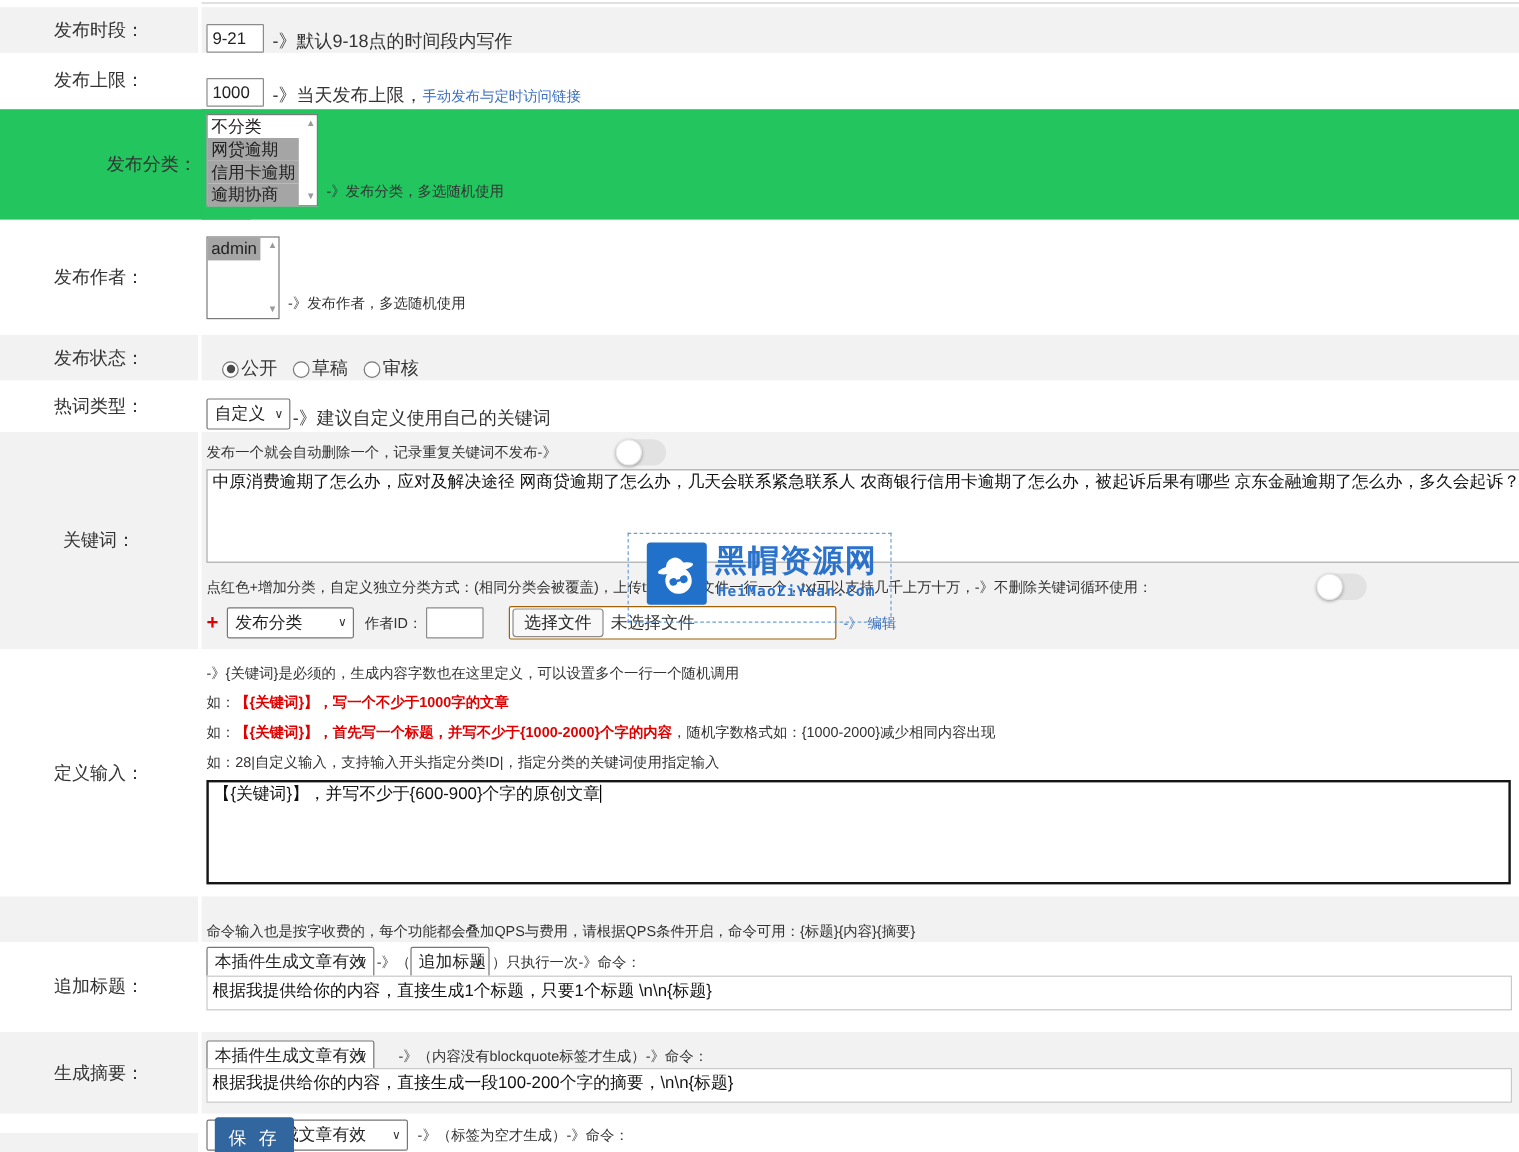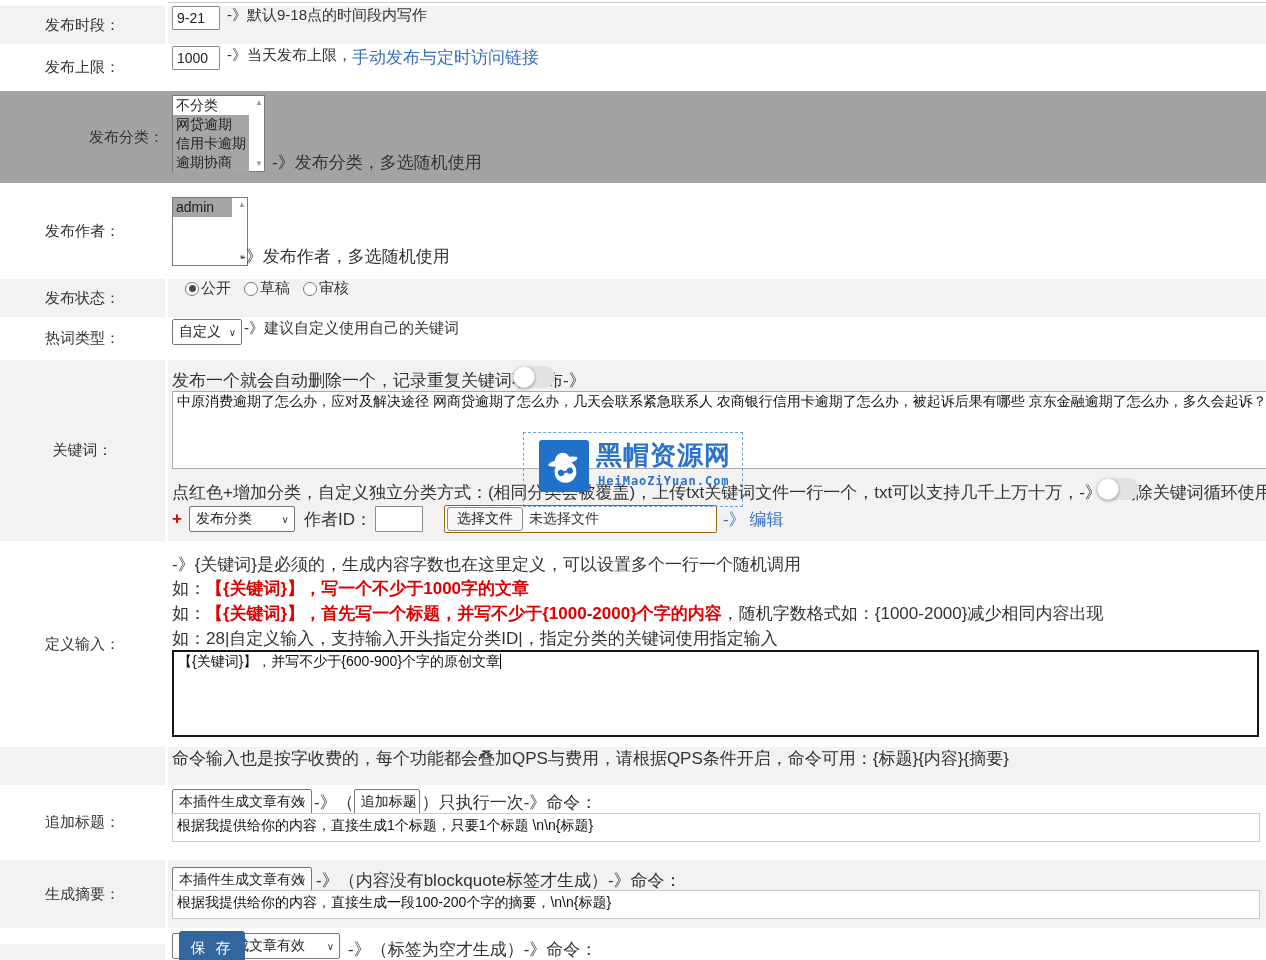--- a/index.html
+++ b/index.html
@@ -4,29 +4,29 @@
 <style>
   html,body{margin:0;padding:0;background:#fff;}
   #screen{position:relative;width:1266px;height:960px;background:#fff;overflow:hidden;
           font-family:"Liberation Sans","DejaVu Sans",sans-serif;color:#333;}
   .topline{position:absolute;top:2px;left:168px;right:0;height:1px;background:#ccc;}
   .row{position:absolute;left:0;width:1266px;}
   .cl{position:absolute;left:0;top:0;bottom:0;width:165px;display:flex;align-items:center;justify-content:center;}
   .cr{position:absolute;left:168px;top:0;bottom:0;right:0;}
   .gray .cl,.gray .cr{background:#f2f2f2;}
   .white .cl,.white .cr{background:#fff;}
-  .yellow .cl,.yellow .cr{background:#a3a3a3;padding-left:44px;}
+  .yellow .cl,.yellow .cr{background:#22c55e;padding-left:44px;}
   .r1{top:6px;height:38px}.r2{top:46px;height:43px}.r3{top:91px;height:92px}
   .r4{top:185px;height:92px}.r5{top:279px;height:38px}.r6{top:319px;height:39px}
   .r7{top:360px;height:181px}.r8{top:543px;height:202px}.r9{top:747px;height:38px}
   .r10{top:787px;height:71px}.r11{top:860px;height:68px}.r12{top:930px;height:30px}
   .r12 .cl{background:linear-gradient(#fff 0 14px,#f2f2f2 14px);}
   .lab{font-size:15px;color:#333;}
-  .t{font-size:17px;color:#333;}
-  .flexline{display:flex;align-items:flex-start;height:100%;padding-left:4px;}
+  .t{font-size:12px;color:#333;}
+  .flexline{display:flex;align-items:flex-end;height:100%;padding-left:4px;}
   .inp{box-sizing:border-box;width:48px;height:24px;border:1px solid #8b8b8b;font:14px "Liberation Sans","DejaVu Sans",sans-serif;
        padding:0 4px;color:#222;background:#fff;border-radius:1px;}
   .hint{margin-left:7px;font-size:15px;color:#333;white-space:nowrap;}
   a.lnk{color:#3a6ebf;text-decoration:none;cursor:pointer;}
   
   .msel{position:relative;box-sizing:border-box;background:#fff;border:1px solid #7a7a7a;font-size:14px;color:#222;}
   .opt{height:19px;line-height:19px;padding:0 3px;margin-right:15px;white-space:nowrap;overflow:hidden;}
   .opt.sel{background:#a5a5a5;}
   .sarr{position:absolute;right:1px;font-size:8px;color:#9a9a9a;line-height:8px;cursor:pointer;}
   .sarr.up{top:3px;}.sarr.dn{bottom:3px;}
@@ -49,21 +49,21 @@
   .caret{display:inline-block;width:1px;height:15px;background:#000;vertical-align:text-bottom;}
   
   .filebox{box-sizing:border-box;height:28px;border:1px solid #a16207;border-radius:2px;display:flex;align-items:center;background:#fff;}
   .filebtn{box-sizing:border-box;height:24px;margin:0 6px 0 2px;border:1px solid #8b8b8b;border-radius:3px;background:#f8f8f8;
            font-size:14px;color:#222;display:inline-flex;align-items:center;padding:0 9px;cursor:pointer;white-space:nowrap;}
   .red{color:#e00000;font-weight:bold;}
   .plus{color:#e00000;font-weight:bold;font-size:17px;margin-right:7px;}
   .savebtn{position:absolute;left:11px;top:1px;width:66px;height:34px;background:#31669e;color:#fff;border:none;border-radius:3px;
            font-size:15px;letter-spacing:3px;z-index:6;cursor:pointer;font-family:inherit;}
   
-  .wm{position:absolute;left:355px;top:72px;width:218px;height:73px;border:1px dashed #6b9fd8;z-index:10;pointer-events:none;text-decoration:underline;}
+  .wm{position:absolute;left:355px;top:84px;width:218px;height:73px;border:1px dashed #6b9fd8;z-index:10;pointer-events:none;text-decoration:underline;}
   .wmlogo{position:absolute;left:15px;top:7px;width:50px;height:52px;background:#2170c9;border-radius:3px;}
   .wmtitle{position:absolute;left:72px;top:5px;font-size:26px;font-weight:bold;color:#2b72cc;white-space:nowrap;letter-spacing:1px;}
   .wmsub{position:absolute;left:74px;top:41px;font-size:12px;font-weight:bold;color:#2b72cc;letter-spacing:1px;
          font-family:"DejaVu Sans Mono","Liberation Mono",monospace;white-space:nowrap;}
   .abs{position:absolute;white-space:nowrap;}
 </style>
 </head>
 <body>
 
 <div id="screen">
@@ -109,21 +109,21 @@
       </div>
       <span class="abs t" style="left:104px;top:60px;">-》发布分类，多选随机使用</span>
     </div>
   </div>
 
   <div class="row r4 white">
     <div class="cl">
         <span class="lab">发布作者：</span>
       </div>
     <div class="cr">
-      <div class="msel abs" style="left:4px;top:12px;width:76px;height:69px;">
+      <div class="msel abs" style="left:4px;top:12px;width:61px;height:69px;">
         <div class="opt sel">admin</div>
         <span class="sarr up">▲</span>
         <span class="sarr dn">▼</span>
       </div>
       <span class="abs t" style="left:72px;top:60px;">-》发布作者，多选随机使用</span>
     </div>
   </div>
 
   <div class="row r5 gray">
     <div class="cl">
@@ -270,21 +270,21 @@
   <div class="row r11 gray">
     <div class="cl">
         <span class="lab">生成摘要：</span>
       </div>
     <div class="cr">
       <div class="abs" style="left:4px;top:7px;display:flex;align-items:center;">
         <span class="selbox" style="width:140px;">
           <span>本插件生成文章有效</span>
           <span class="arr">∨</span>
         </span>
-        <span class="t" style="margin-left:4px;">-》（内容没有blockquote标签才生成）-》命令：</span>
+        <span class="t" style="margin-left:20px;">-》（内容没有blockquote标签才生成）-》命令：</span>
       </div>
       <div class="ta abs" style="left:4px;top:30px;width:1088px;height:29px;border-color:#c9c9c9;padding:3px 4px;">根据我提供给你的内容，直接生成一段100-200个字的摘要，\n\n{标题}</div>
     </div>
   </div>
 
   <div class="row r12 white">
     <div class="cl"></div>
     <div class="cr">
       <span class="selbox abs" style="left:4px;top:3px;width:168px;">
         <span>本插件生成文章有效</span>

